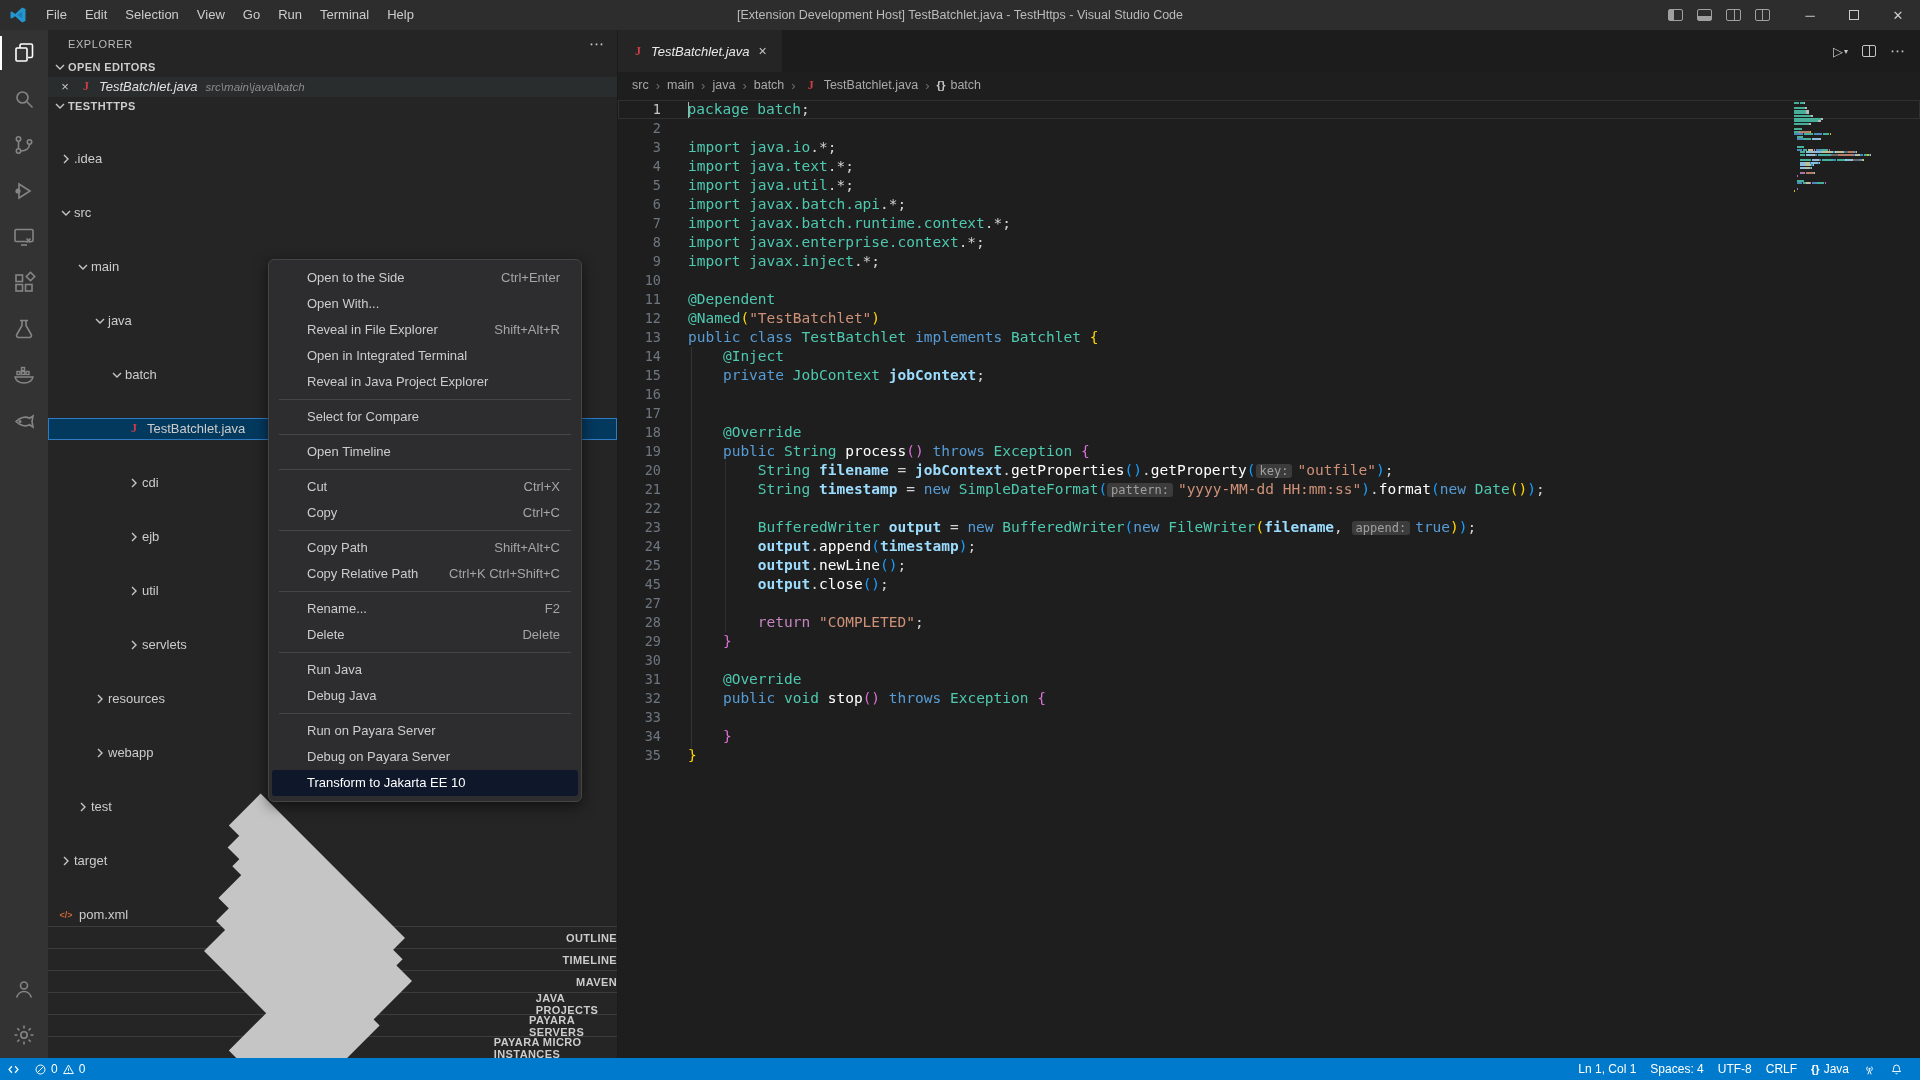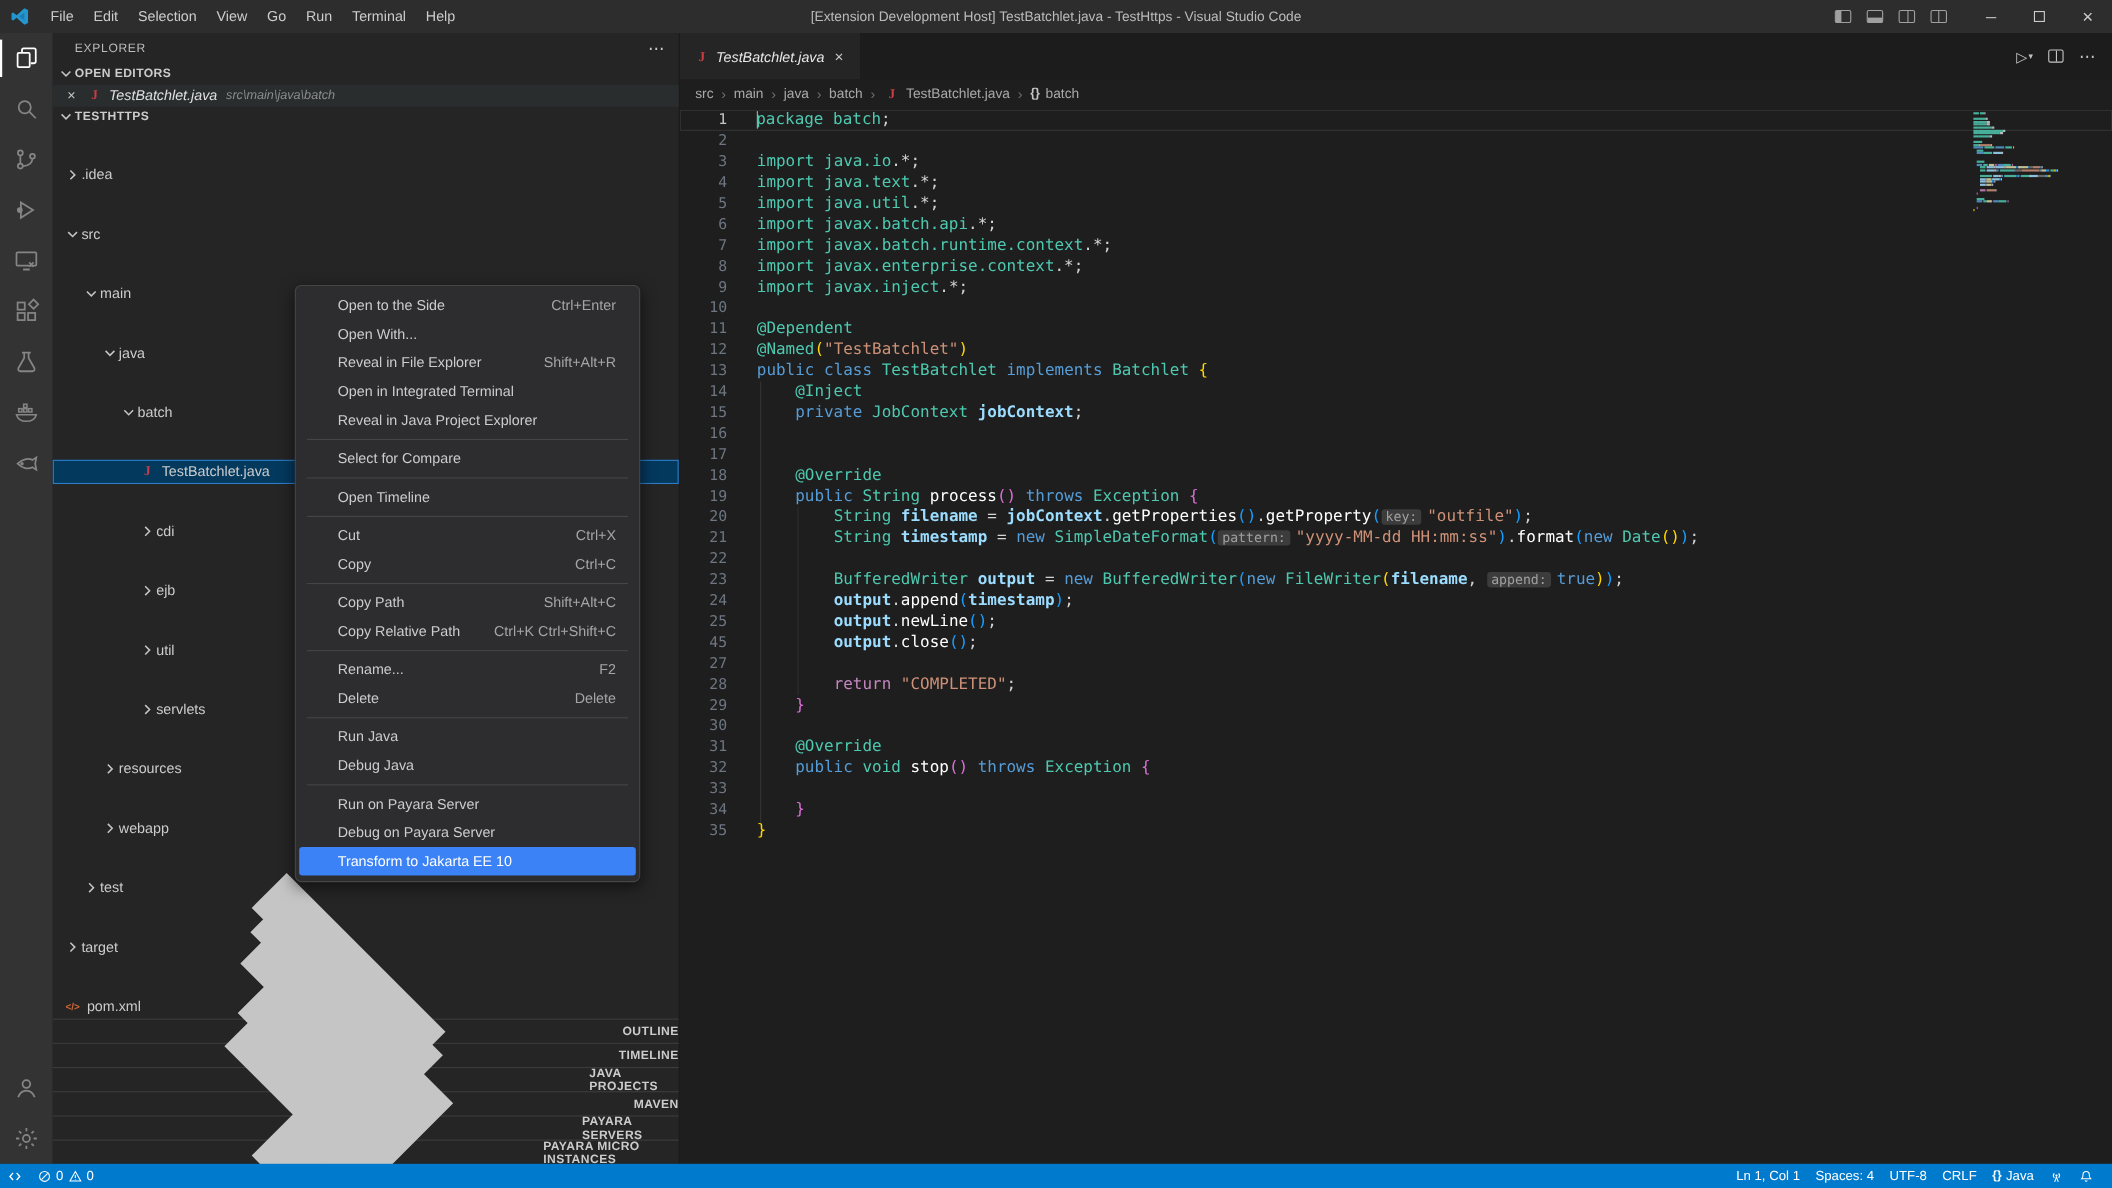--- a/index.html
+++ b/index.html
@@ -91,21 +91,21 @@
   
   .statusbar { height:22px; background:#007ACC; color:#FFFFFF; display:flex; align-items:center; font-size:12px; flex:0 0 auto; padding:0 10px 0 0; }
   .sb-item { display:flex; align-items:center; gap:4px; padding:0 7px; height:22px; cursor:pointer; }
   .sb-item svg { width:13px; height:13px; }
   .sb-right { margin-left:auto; display:flex; }
 
   
   .context-menu { position:fixed; left:268px; top:259px; width:314px; background:#2D2D30; border:1px solid #454545;
                   border-radius:6px; box-shadow:0 4px 14px rgba(0,0,0,.55); padding:5px 0; z-index:50; color:#CCCCCC; font-size:13px; }
   .cm-item { height:26px; line-height:26px; padding:0 18px 0 35px; display:flex; margin:0 3px; border-radius:3px; cursor:pointer; }
-  .cm-item.selected { background:#3b82f6; color:#FFFFFF; }
+  .cm-item.selected { background:#0f172a; color:#FFFFFF; }
   .cm-label { flex:1 1 auto; white-space:nowrap; }
   .cm-key { color:#A5A5A5; margin-left:20px; }
   .cm-sep { height:1px; background:#454545; margin:4px 10px; }
 </style>
 </head>
 <body>
 
 <div class="window">
 
   <div class="titlebar">
@@ -342,27 +342,27 @@
           <div class="panel-header">
             <svg class="chev" viewBox="0 0 16 16" fill="none" stroke="#C5C5C5" stroke-width="1.4">
               <path d="M6 4l4 4-4 4"></path>
             </svg>
             <span>TIMELINE</span>
           </div>
           <div class="panel-header">
             <svg class="chev" viewBox="0 0 16 16" fill="none" stroke="#C5C5C5" stroke-width="1.4">
               <path d="M6 4l4 4-4 4"></path>
             </svg>
+            <span>MAVEN</span>
+          </div>
+          <div class="panel-header">
+            <svg class="chev" viewBox="0 0 16 16" fill="none" stroke="#C5C5C5" stroke-width="1.4">
+              <path d="M6 4l4 4-4 4"></path>
+            </svg>
             <span>JAVA PROJECTS</span>
-          </div>
-          <div class="panel-header">
-            <svg class="chev" viewBox="0 0 16 16" fill="none" stroke="#C5C5C5" stroke-width="1.4">
-              <path d="M6 4l4 4-4 4"></path>
-            </svg>
-            <span>MAVEN</span>
           </div>
           <div class="panel-header">
             <svg class="chev" viewBox="0 0 16 16" fill="none" stroke="#C5C5C5" stroke-width="1.4">
               <path d="M6 4l4 4-4 4"></path>
             </svg>
             <span>PAYARA SERVERS</span>
           </div>
           <div class="panel-header">
             <svg class="chev" viewBox="0 0 16 16" fill="none" stroke="#C5C5C5" stroke-width="1.4">
               <path d="M6 4l4 4-4 4"></path>

